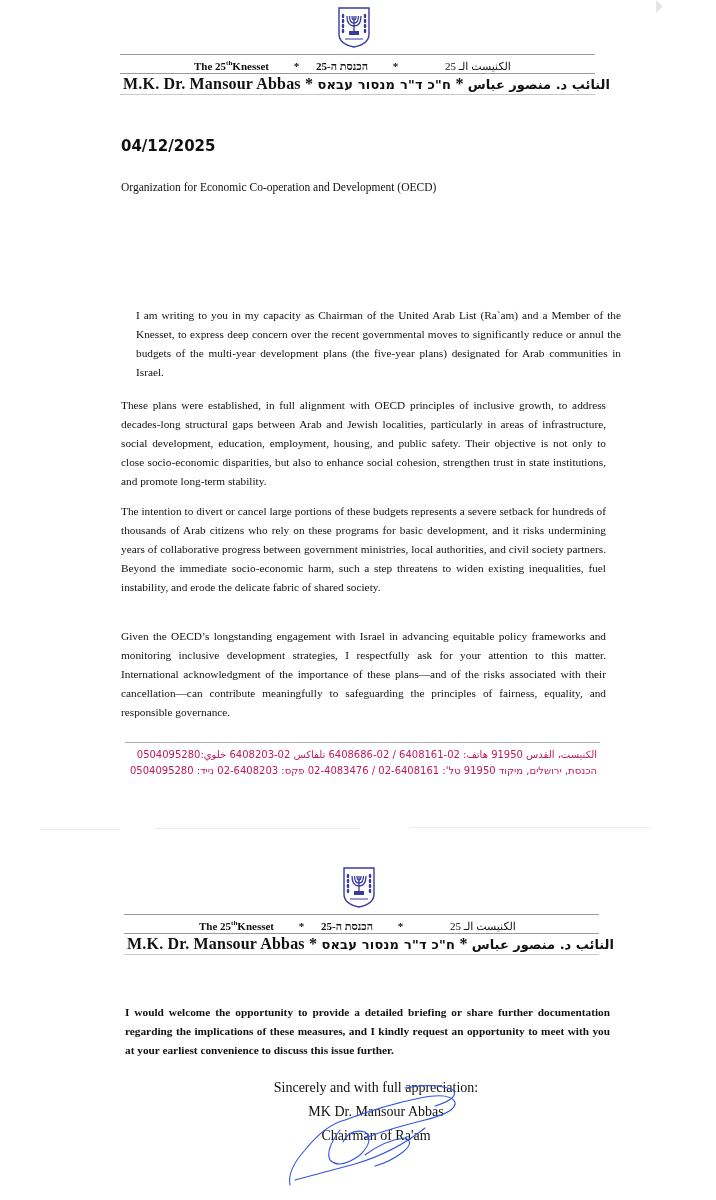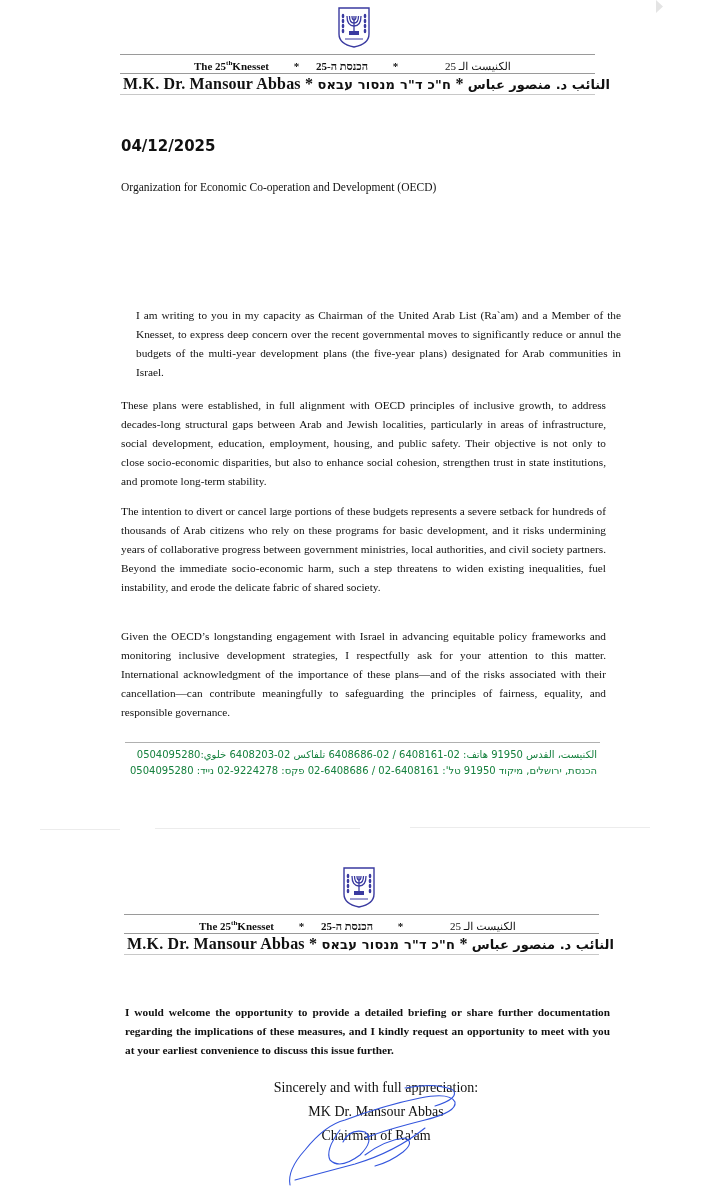--- a/index.html
+++ b/index.html
@@ -7,21 +7,21 @@
          font-family:"Liberation Serif", serif; color:#111; }
   .abs { position:absolute; }
   .emblem { width:34px; height:42px; }
   .hdr-rule { position:absolute; height:1px; background:#9a9a9a; }
   .hdr-line1 { position:absolute; font-size:11px; font-weight:bold; white-space:nowrap; }
   .hdr-line2 { position:absolute; font-size:16px; font-weight:bold; white-space:nowrap; letter-spacing:0.2px; }
   .hdr-line1 span, .hdr-line2 span { display:inline-block; }
   .date { font-family:"DejaVu Sans", sans-serif; font-weight:bold; font-size:15px; }
   .addr { font-size:11.5px; line-height:21.5px; }
   .para { font-size:11.3px; line-height:19px; text-align:justify; width:485px; }
-  .footer { font-size:12px; line-height:16px; white-space:nowrap; color:#15803d; }
+  .footer { font-size:12px; line-height:16px; white-space:nowrap; color:#be185d; }
   .close { font-size:14px; text-align:center; width:260px; line-height:24px; }
   .sep-faint { position:absolute; height:1px; background:#ececec; }
   sup { font-size:7px; }
 </style>
 </head>
 <body>
 
 <div>
   <svg class="abs emblem" style="left:337px;top:6px;" viewBox="0 0 34 42">
     <path d="M2 2 H32 V28 Q32 38 17 41 Q2 38 2 28 Z" fill="#fff" stroke="#3a3aa0" stroke-width="1.4"></path>
@@ -70,21 +70,21 @@
 </div>
 
 <div class="abs para" style="left:136px;top:306px;">I am writing to you in my capacity as Chairman of the United Arab List (Ra`am) and a Member of the Knesset, to express deep concern over the recent governmental moves to significantly reduce or annul the budgets of the multi-year development plans (the five-year plans) designated for Arab communities in Israel.</div>
 <div class="abs para" style="left:121px;top:396px;">These plans were established, in full alignment with OECD principles of inclusive growth, to address decades-long structural gaps between Arab and Jewish localities, particularly in areas of infrastructure, social development, education, employment, housing, and public safety. Their objective is not only to close socio-economic disparities, but also to enhance social cohesion, strengthen trust in state institutions, and promote long-term stability.</div>
 <div class="abs para" style="left:121px;top:502px;">The intention to divert or cancel large portions of these budgets represents a severe setback for hundreds of thousands of Arab citizens who rely on these programs for basic development, and it risks undermining years of collaborative progress between government ministries, local authorities, and civil society partners. Beyond the immediate socio-economic harm, such a step threatens to widen existing inequalities, fuel instability, and erode the delicate fabric of shared society.</div>
 <div class="abs para" style="left:121px;top:627px;">Given the OECD’s longstanding engagement with Israel in advancing equitable policy frameworks and monitoring inclusive development strategies, I respectfully ask for your attention to this matter. International acknowledgment of the importance of these plans—and of the risks associated with their cancellation—can contribute meaningfully to safeguarding the principles of fairness, equality, and responsible governance.</div>
 
 <div class="hdr-rule" style="left:125px;top:742px;width:475px;background:#b0b0b0;"></div>
 <div class="abs footer" style="left:127px;top:747px;width:470px;">
   <div style="direction:rtl;text-align:right;font-family:'DejaVu Sans',sans-serif;font-size:10px;">الكنيست، القدس 91950  هاتف: 02-6408161 / 02-6408686 تلفاكس 02-6408203  خلوي:0504095280</div>
-  <div style="direction:rtl;text-align:right;font-family:'DejaVu Sans',sans-serif;font-size:10px;">הכנסת, ירושלים, מיקוד 91950 טל': 02-6408161 / 02-6408686  פקס: 02-9224278 נייד: 0504095280</div>
+  <div style="direction:rtl;text-align:right;font-family:'DejaVu Sans',sans-serif;font-size:10px;">הכנסת, ירושלים, מיקוד 91950 טל': 02-6408161 / 02-4083476  פקס: 02-6408203 נייד: 0504095280</div>
 </div>
 
 <div class="sep-faint" style="left:40px;top:829px;width:80px;"></div>
 <div class="sep-faint" style="left:155px;top:828px;width:205px;"></div>
 <div class="sep-faint" style="left:410px;top:827px;width:240px;"></div>
 
 <div>
   <svg class="abs emblem" style="left:342px;top:866px;" viewBox="0 0 34 42">
     <path d="M2 2 H32 V28 Q32 38 17 41 Q2 38 2 28 Z" fill="#fff" stroke="#3a3aa0" stroke-width="1.4"></path>
     <g stroke="#3a3aa0" stroke-width="1.3" fill="none">

